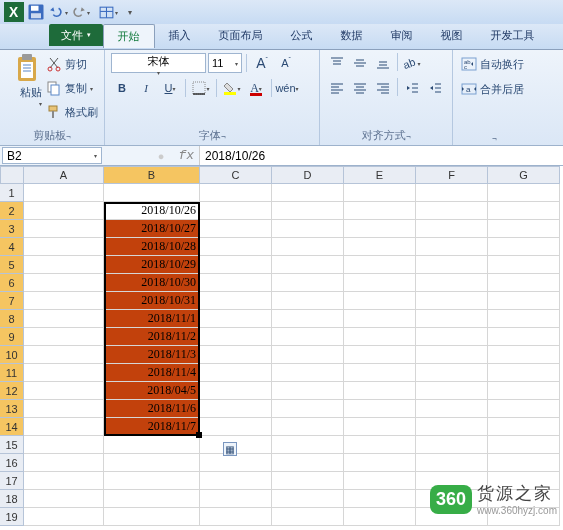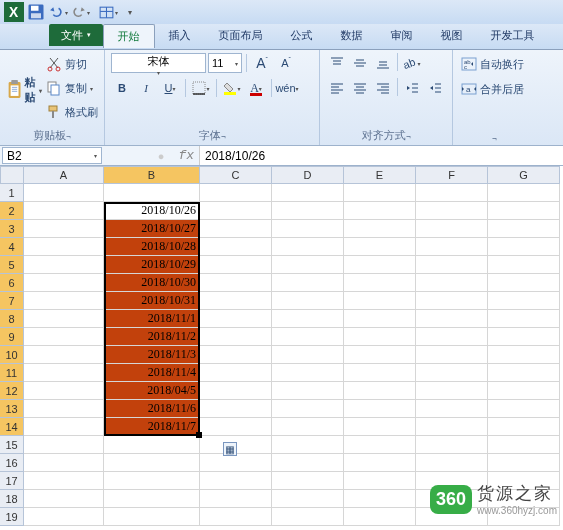--- a/index.html
+++ b/index.html
@@ -19,21 +19,21 @@
 .tab.active { background: #eef4fb; border: 1px solid #8ba0bc; border-bottom: none; border-radius: 2px 2px 0 0; color: #117a3c; }
 
 
 .ribbon { height: 96px; background: linear-gradient(#eef4fb,#dbe7f6); border-bottom: 1px solid #9db2cc; display: flex; }
 .group { border-right: 1px solid #b5c8e0; padding: 3px 6px 1px; display: flex; flex-direction: column; justify-content: space-between; }
 .group-label { text-align: center; color: #5b708f; font-size: 11px; padding: 1px 0; }
 .group-label::after { content: " ⌐"; font-size: 8px; transform: scaleX(-1); display: inline-block; }
 .group-body { display: flex; gap: 4px; flex: 1; }
 
 
-.paste-big { display: flex; flex-direction: row; align-items: center; width: 36px; font-weight: bold; }
+.paste-big { display: flex; flex-direction: column; align-items: flex-end; width: 36px; }
 .paste-big svg { width: 28px; height: 32px; }
 .paste-label { font-size: 11px; color: #2b4a74; }
 .clip-btns { display: flex; flex-direction: column; gap: 2px; }
 .clip-btn { display: flex; align-items: center; gap: 3px; height: 22px; color: #2b4a74; }
 .clip-btn svg { width: 16px; height: 16px; }
 
 
 .font-rows { display: flex; flex-direction: column; gap: 5px; }
 .font-row { display: flex; align-items: center; gap: 2px; }
 .font-select { border: 1px solid #9fb5d0; background: #fff; height: 20px; padding: 0 3px; display: flex; align-items: center; justify-content: space-between; }

